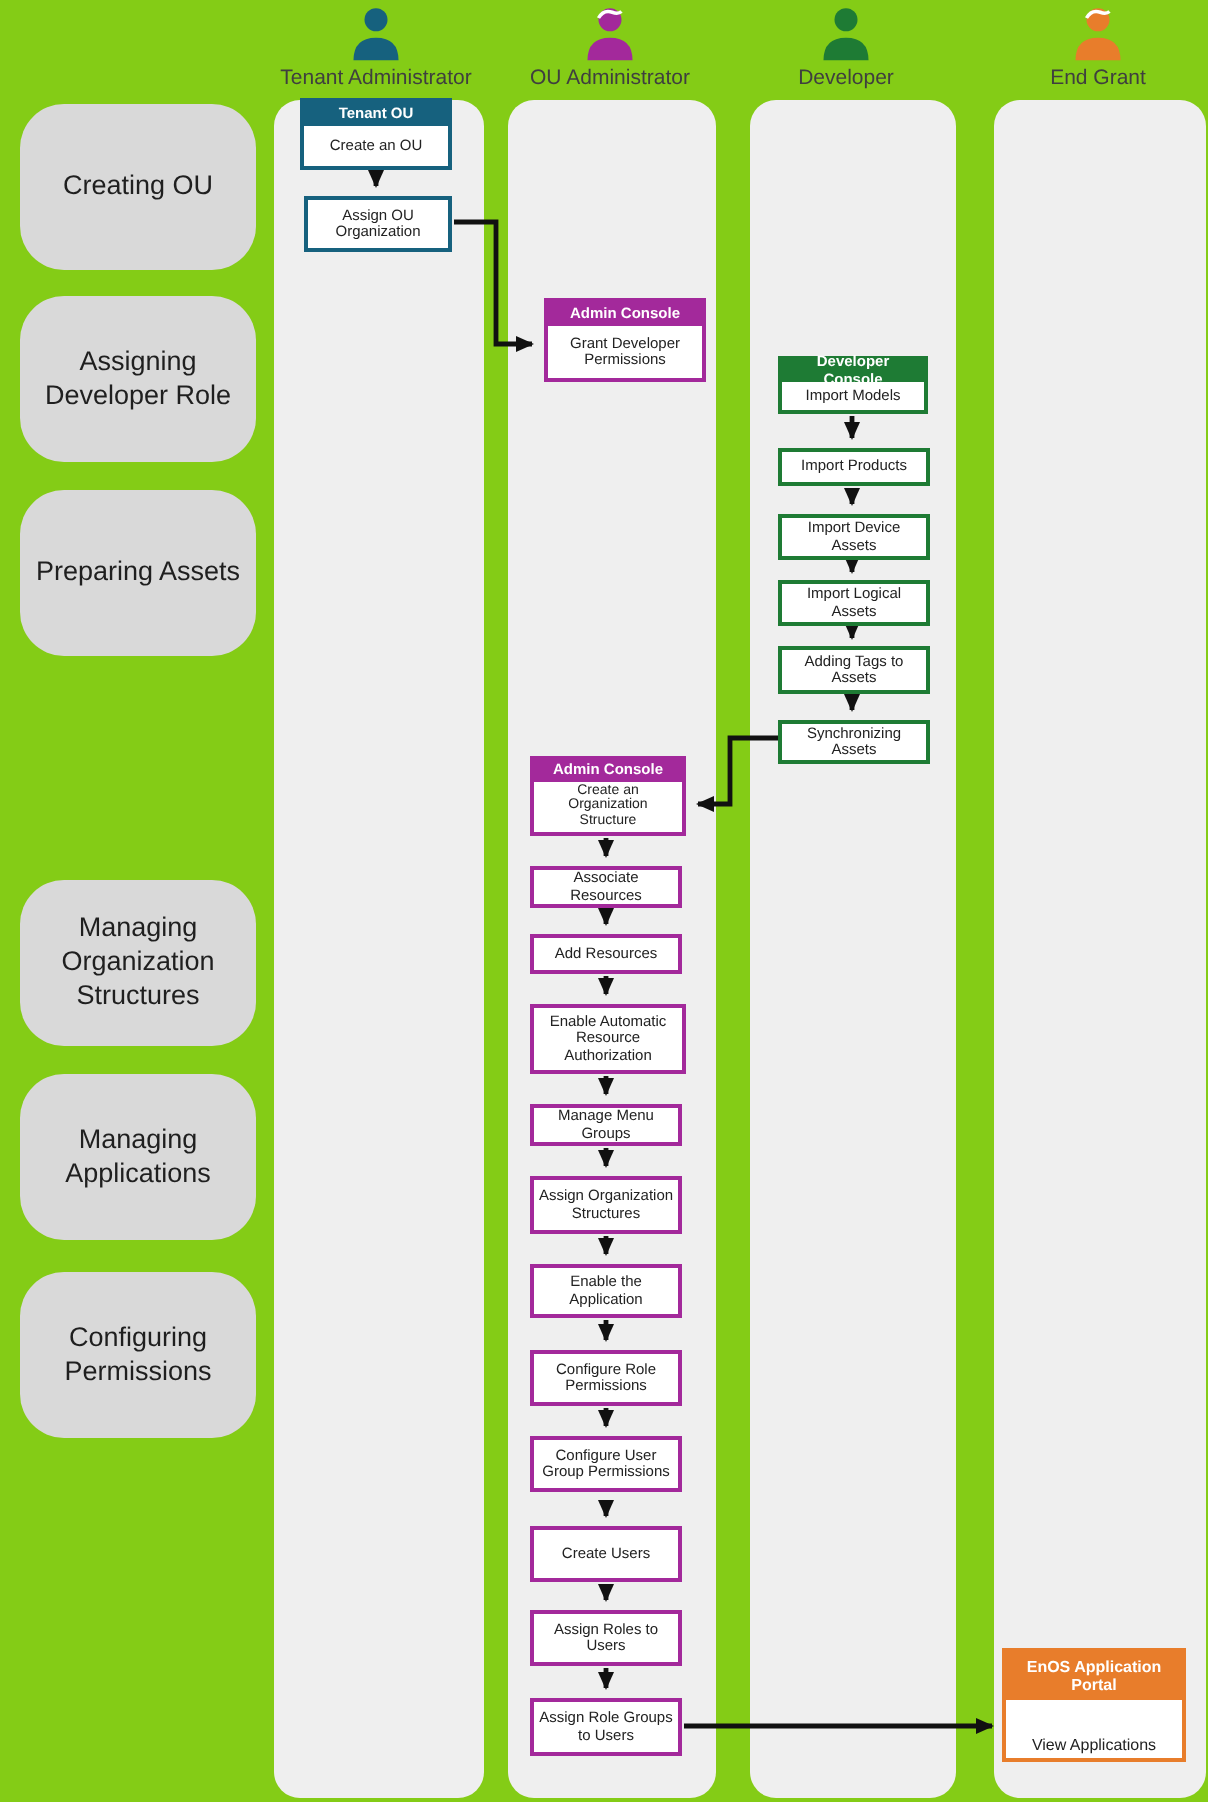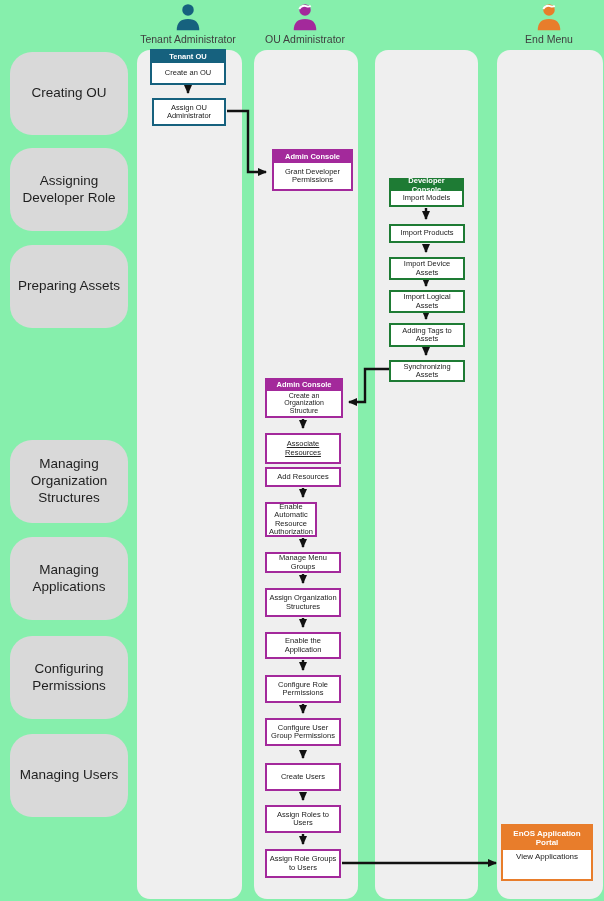--- a/index.html
+++ b/index.html
@@ -1,17 +1,17 @@
 <!DOCTYPE html>
 <html style="--teal: #16617E; --purple: #A3299B; --green: #1E7B34; --orange: #E87D2B; --lane: #EFEFEF; --stage: #D9D9D9; --arrow: #111111;"><head>
 <meta charset="utf-8">
 <style>
   html,body{margin:0;padding:0;background:#ffffff;}
   .canvas{
-    position:relative;width:604px;height:901px;background:#86efac;
+    position:relative;width:604px;height:901px;background:#84cc16;
     font-family:"Liberation Sans",sans-serif;overflow:hidden;
   }
   
   .lane{position:absolute;top:50px;height:849px;background:var(--lane);border-radius:13px;z-index:1;}
   
   .role{position:absolute;top:2px;display:flex;flex-direction:column;align-items:center;z-index:4;}
   .role svg{display:block;}
   .role-label{font-size:10.5px;color:#3f3f3f;margin-top:1px;white-space:nowrap;}
   .c-teal{color:var(--teal);}  .c-purple{color:var(--purple);}
   .c-green{color:var(--green);} .c-orange{color:var(--orange);}
@@ -61,77 +61,85 @@
   <div class="role c-purple" style="left:255px;width:100px;">
     <span>
       <svg width="30" height="30" viewBox="0 0 24 24" fill="currentColor">
         <circle cx="12" cy="6.3" r="4.6"></circle>
         <path d="M3,22.5 Q3,13.5 12,13.5 Q21,13.5 21,22.5 Z"></path>
         <path d="M7.4,5.6 Q9.4,2.1 12.9,3.3 Q15.2,4.2 16.6,3.0" fill="none" stroke="#ffffff" stroke-width="1.4"></path>
       </svg>
     </span>
     <span class="role-label">OU Administrator</span>
   </div>
+  <div class="role c-green" style="left:373px;width:100px;">
+    <span>
+      <svg width="30" height="30" viewBox="0 0 24 24" fill="currentColor">
+        <circle cx="12" cy="6.3" r="4.6"></circle>
+        <path d="M3,22.5 Q3,13.5 12,13.5 Q21,13.5 21,22.5 Z"></path>
+      </svg>
+    </span>
+    <span class="role-label">Developer</span>
+  </div>
   <div class="role c-orange" style="left:499px;width:100px;">
     <span>
       <svg width="30" height="30" viewBox="0 0 24 24" fill="currentColor">
         <circle cx="12" cy="6.3" r="4.6"></circle>
         <path d="M3,22.5 Q3,13.5 12,13.5 Q21,13.5 21,22.5 Z"></path>
         <path d="M7.4,5.6 Q9.4,2.1 12.9,3.3 Q15.2,4.2 16.6,3.0" fill="none" stroke="#ffffff" stroke-width="1.4"></path>
       </svg>
     </span>
-    <span class="role-label">End Menu</span>
+    <span class="role-label">End Grant</span>
   </div>
 
   <div class="stage" style="top:52px;">Creating OU</div>
   <div class="stage" style="top:148px;">Assigning Developer Role</div>
   <div class="stage" style="top:245px;">Preparing Assets</div>
   <div class="stage" style="top:440px;">Managing Organization Structures</div>
   <div class="stage" style="top:537px;">Managing Applications</div>
   <div class="stage" style="top:636px;border-radius:22px;">Configuring Permissions</div>
-  <div class="stage" style="top:734px;">Managing Users</div>
 
   <div class="group g-teal" style="left:150px;top:49px;width:76px;height:36px;">
     <div class="hdr" style="height:12px;">Tenant OU</div>
     <div class="bd">Create an OU</div>
   </div>
-  <div class="box b-teal" style="left:152px;top:98px;width:74px;height:28px;">Assign OU Administrator</div>
+  <div class="box b-teal" style="left:152px;top:98px;width:74px;height:28px;">Assign OU Organization</div>
 
   <div class="group g-purple" style="left:272px;top:149px;width:81px;height:42px;">
     <div class="hdr" style="height:12px;">Admin Console</div>
     <div class="bd">Grant Developer Permissions</div>
   </div>
 
   <div class="group g-green" style="left:389px;top:178px;width:75px;height:29px;">
     <div class="hdr" style="height:11px;">Developer Console</div>
     <div class="bd">Import Models</div>
   </div>
   <div class="box b-green" style="left:389px;top:224px;width:76px;height:19px;">Import Products</div>
   <div class="box b-green" style="left:389px;top:257px;width:76px;height:23px;">Import Device Assets</div>
   <div class="box b-green" style="left:389px;top:290px;width:76px;height:23px;">Import Logical Assets</div>
   <div class="box b-green" style="left:389px;top:323px;width:76px;height:24px;">Adding Tags to Assets</div>
   <div class="box b-green" style="left:389px;top:360px;width:76px;height:22px;">Synchronizing Assets</div>
 
   <div class="group g-purple" style="left:265px;top:378px;width:78px;height:40px;">
     <div class="hdr" style="height:12px;">Admin Console</div>
     <div class="bd" style="font-size:7px;">Create an Organization Structure</div>
   </div>
-  <div class="box b-purple" style="left:265px;top:433px;width:76px;height:31px;text-decoration:underline;">Associate Resources</div>
+  <div class="box b-purple" style="left:265px;top:433px;width:76px;height:21px;">Associate Resources</div>
   <div class="box b-purple" style="left:265px;top:467px;width:76px;height:20px;">Add Resources</div>
-  <div class="box b-purple" style="left:265px;top:502px;width:52px;height:35px;">Enable Automatic Resource Authorization</div>
+  <div class="box b-purple" style="left:265px;top:502px;width:78px;height:35px;">Enable Automatic Resource Authorization</div>
   <div class="box b-purple" style="left:265px;top:552px;width:76px;height:21px;">Manage Menu Groups</div>
   <div class="box b-purple" style="left:265px;top:588px;width:76px;height:29px;">Assign Organization Structures</div>
   <div class="box b-purple" style="left:265px;top:632px;width:76px;height:27px;">Enable the Application</div>
   <div class="box b-purple" style="left:265px;top:675px;width:76px;height:28px;">Configure Role Permissions</div>
   <div class="box b-purple" style="left:265px;top:718px;width:76px;height:28px;">Configure User Group Permissions</div>
   <div class="box b-purple" style="left:265px;top:763px;width:76px;height:28px;">Create Users</div>
   <div class="box b-purple" style="left:265px;top:805px;width:76px;height:28px;">Assign Roles to Users</div>
   <div class="box b-purple" style="left:265px;top:849px;width:76px;height:29px;">Assign Role Groups to Users</div>
 
-  <div class="group g-orange" style="left:501px;top:824px;width:92px;height:57px;">
+  <div class="group g-orange" style="left:501px;top:824px;width:92px;height:57px;gap:16px;">
     <div class="hdr" style="height:24px;font-size:8px;">EnOS Application Portal</div>
     <div class="bd bd-top" style="font-size:8px;">View Applications</div>
   </div>
 
   <svg class="arrows" width="604" height="901">
     <defs>
       <marker id="ah" markerUnits="userSpaceOnUse" markerWidth="9" markerHeight="8" refX="8" refY="4" orient="auto">
         <polygon points="0,0 9,4 0,8" fill="#111111"></polygon>
       </marker>
     </defs>

